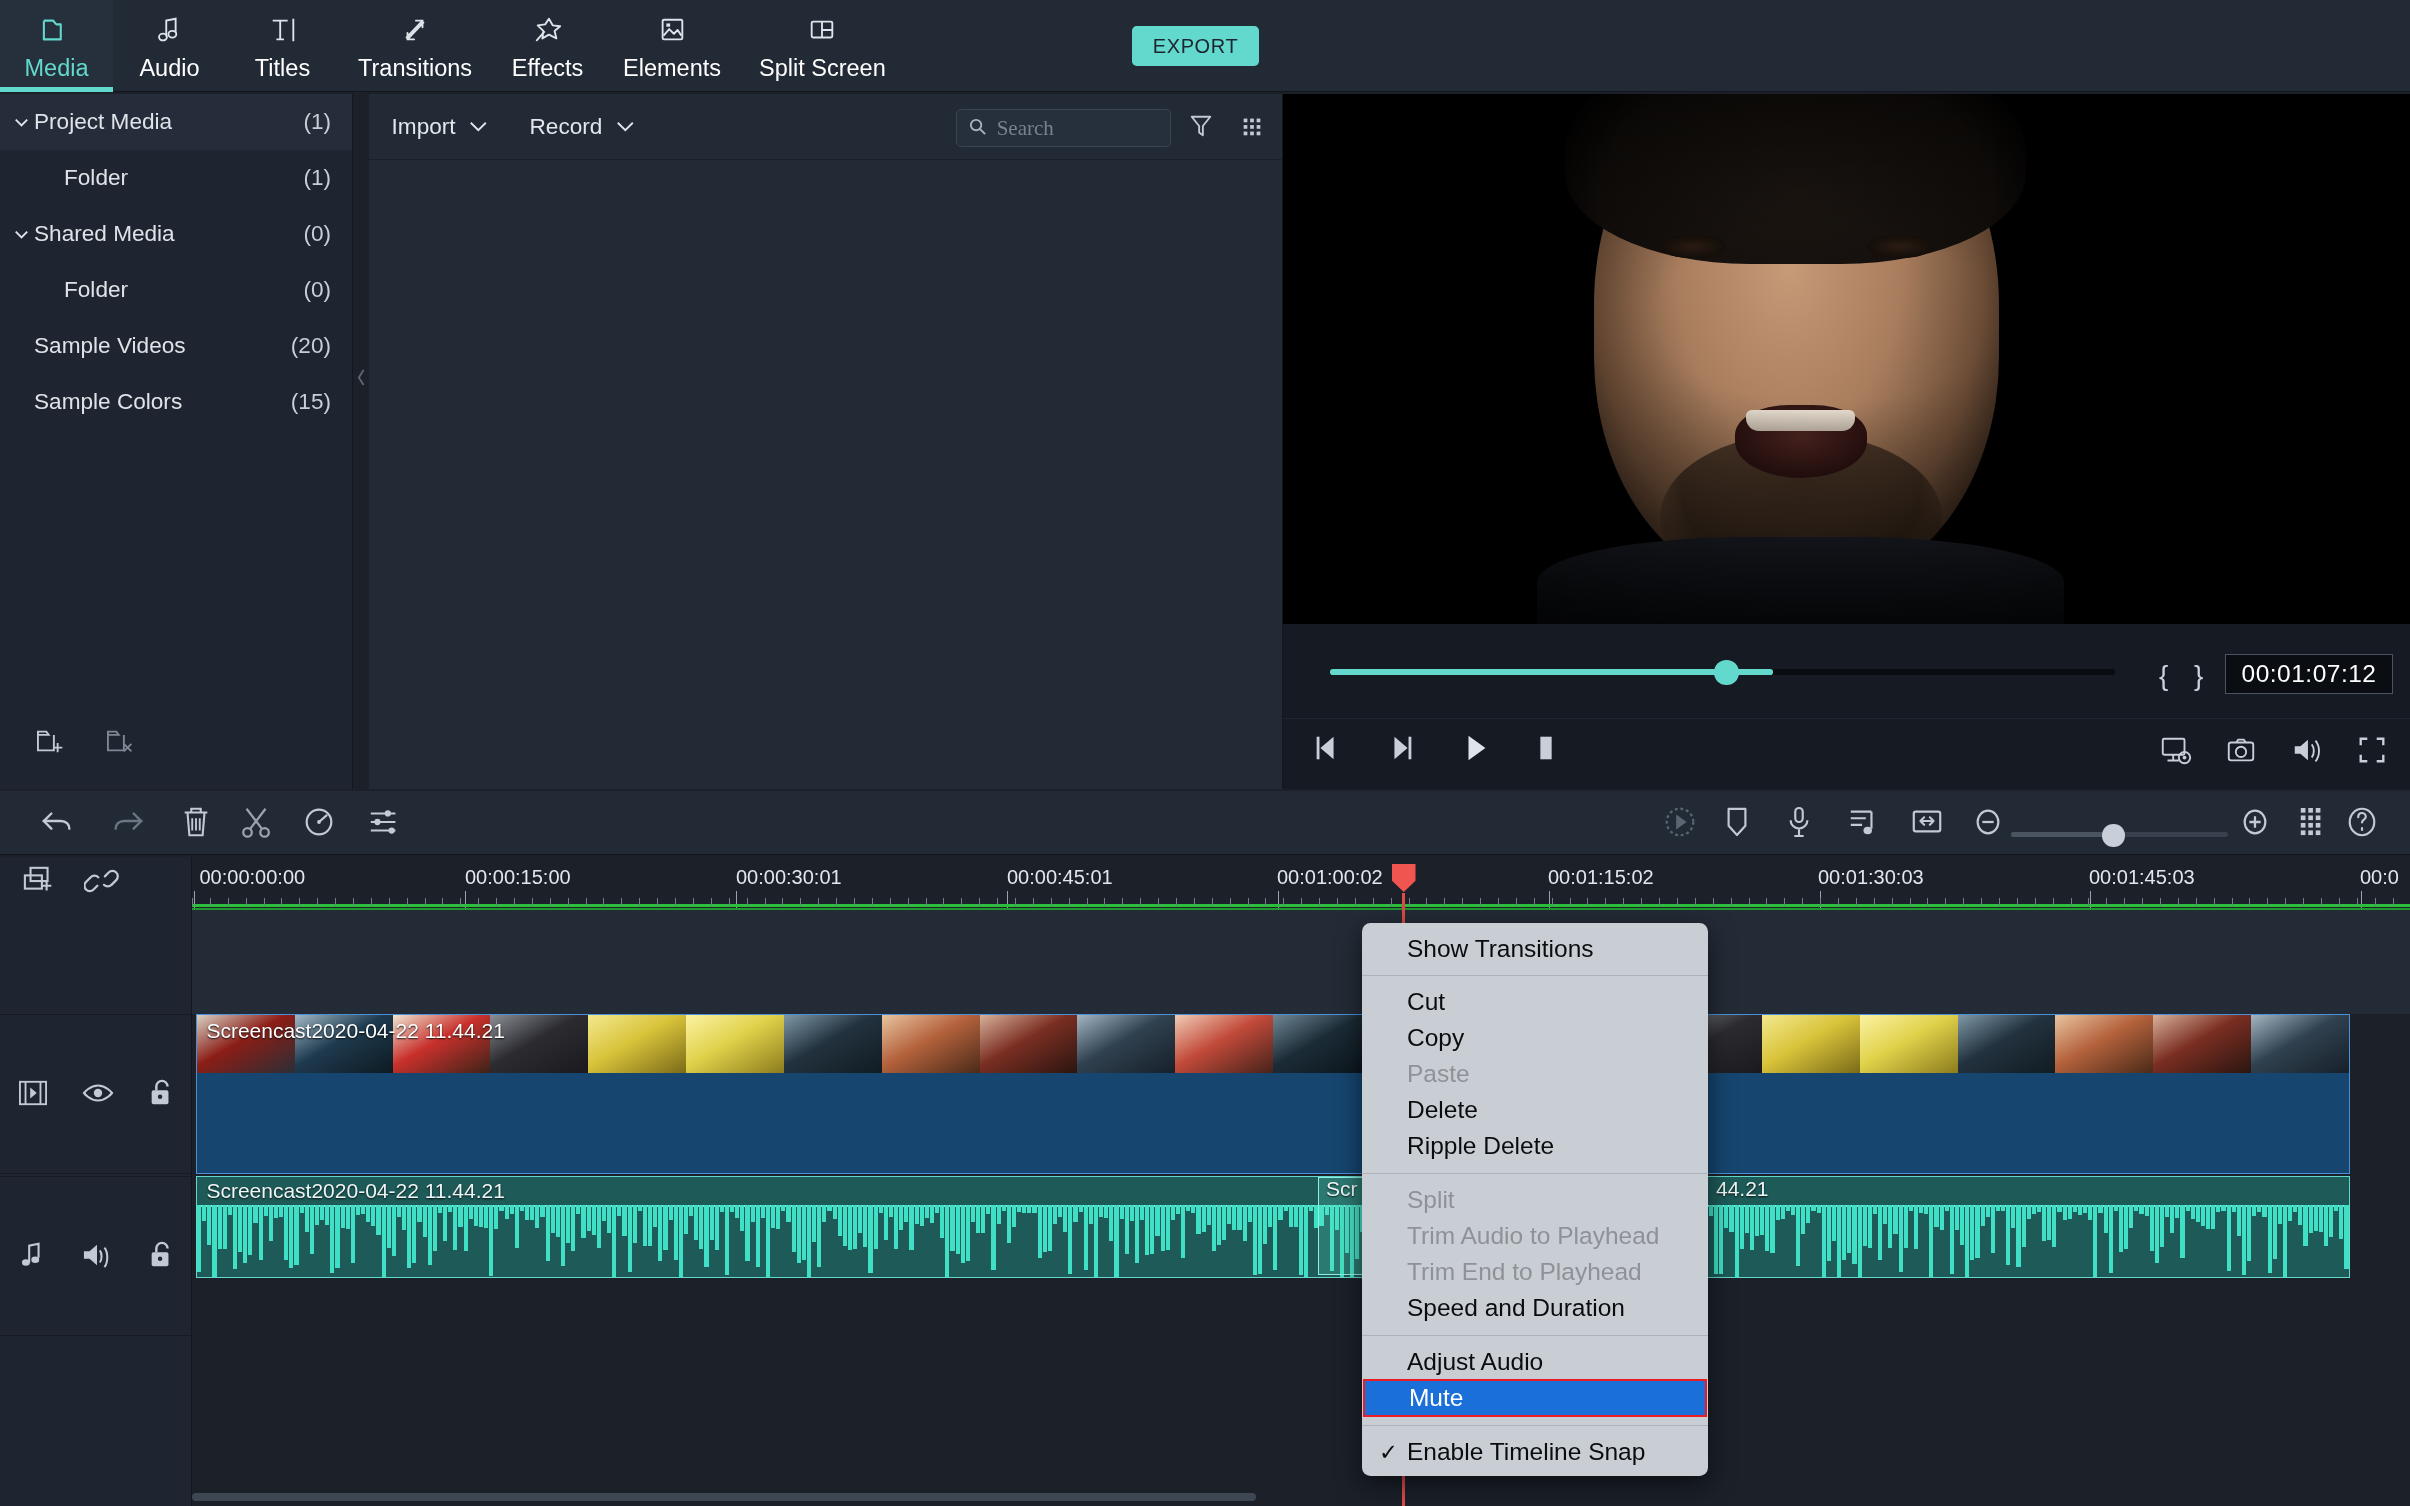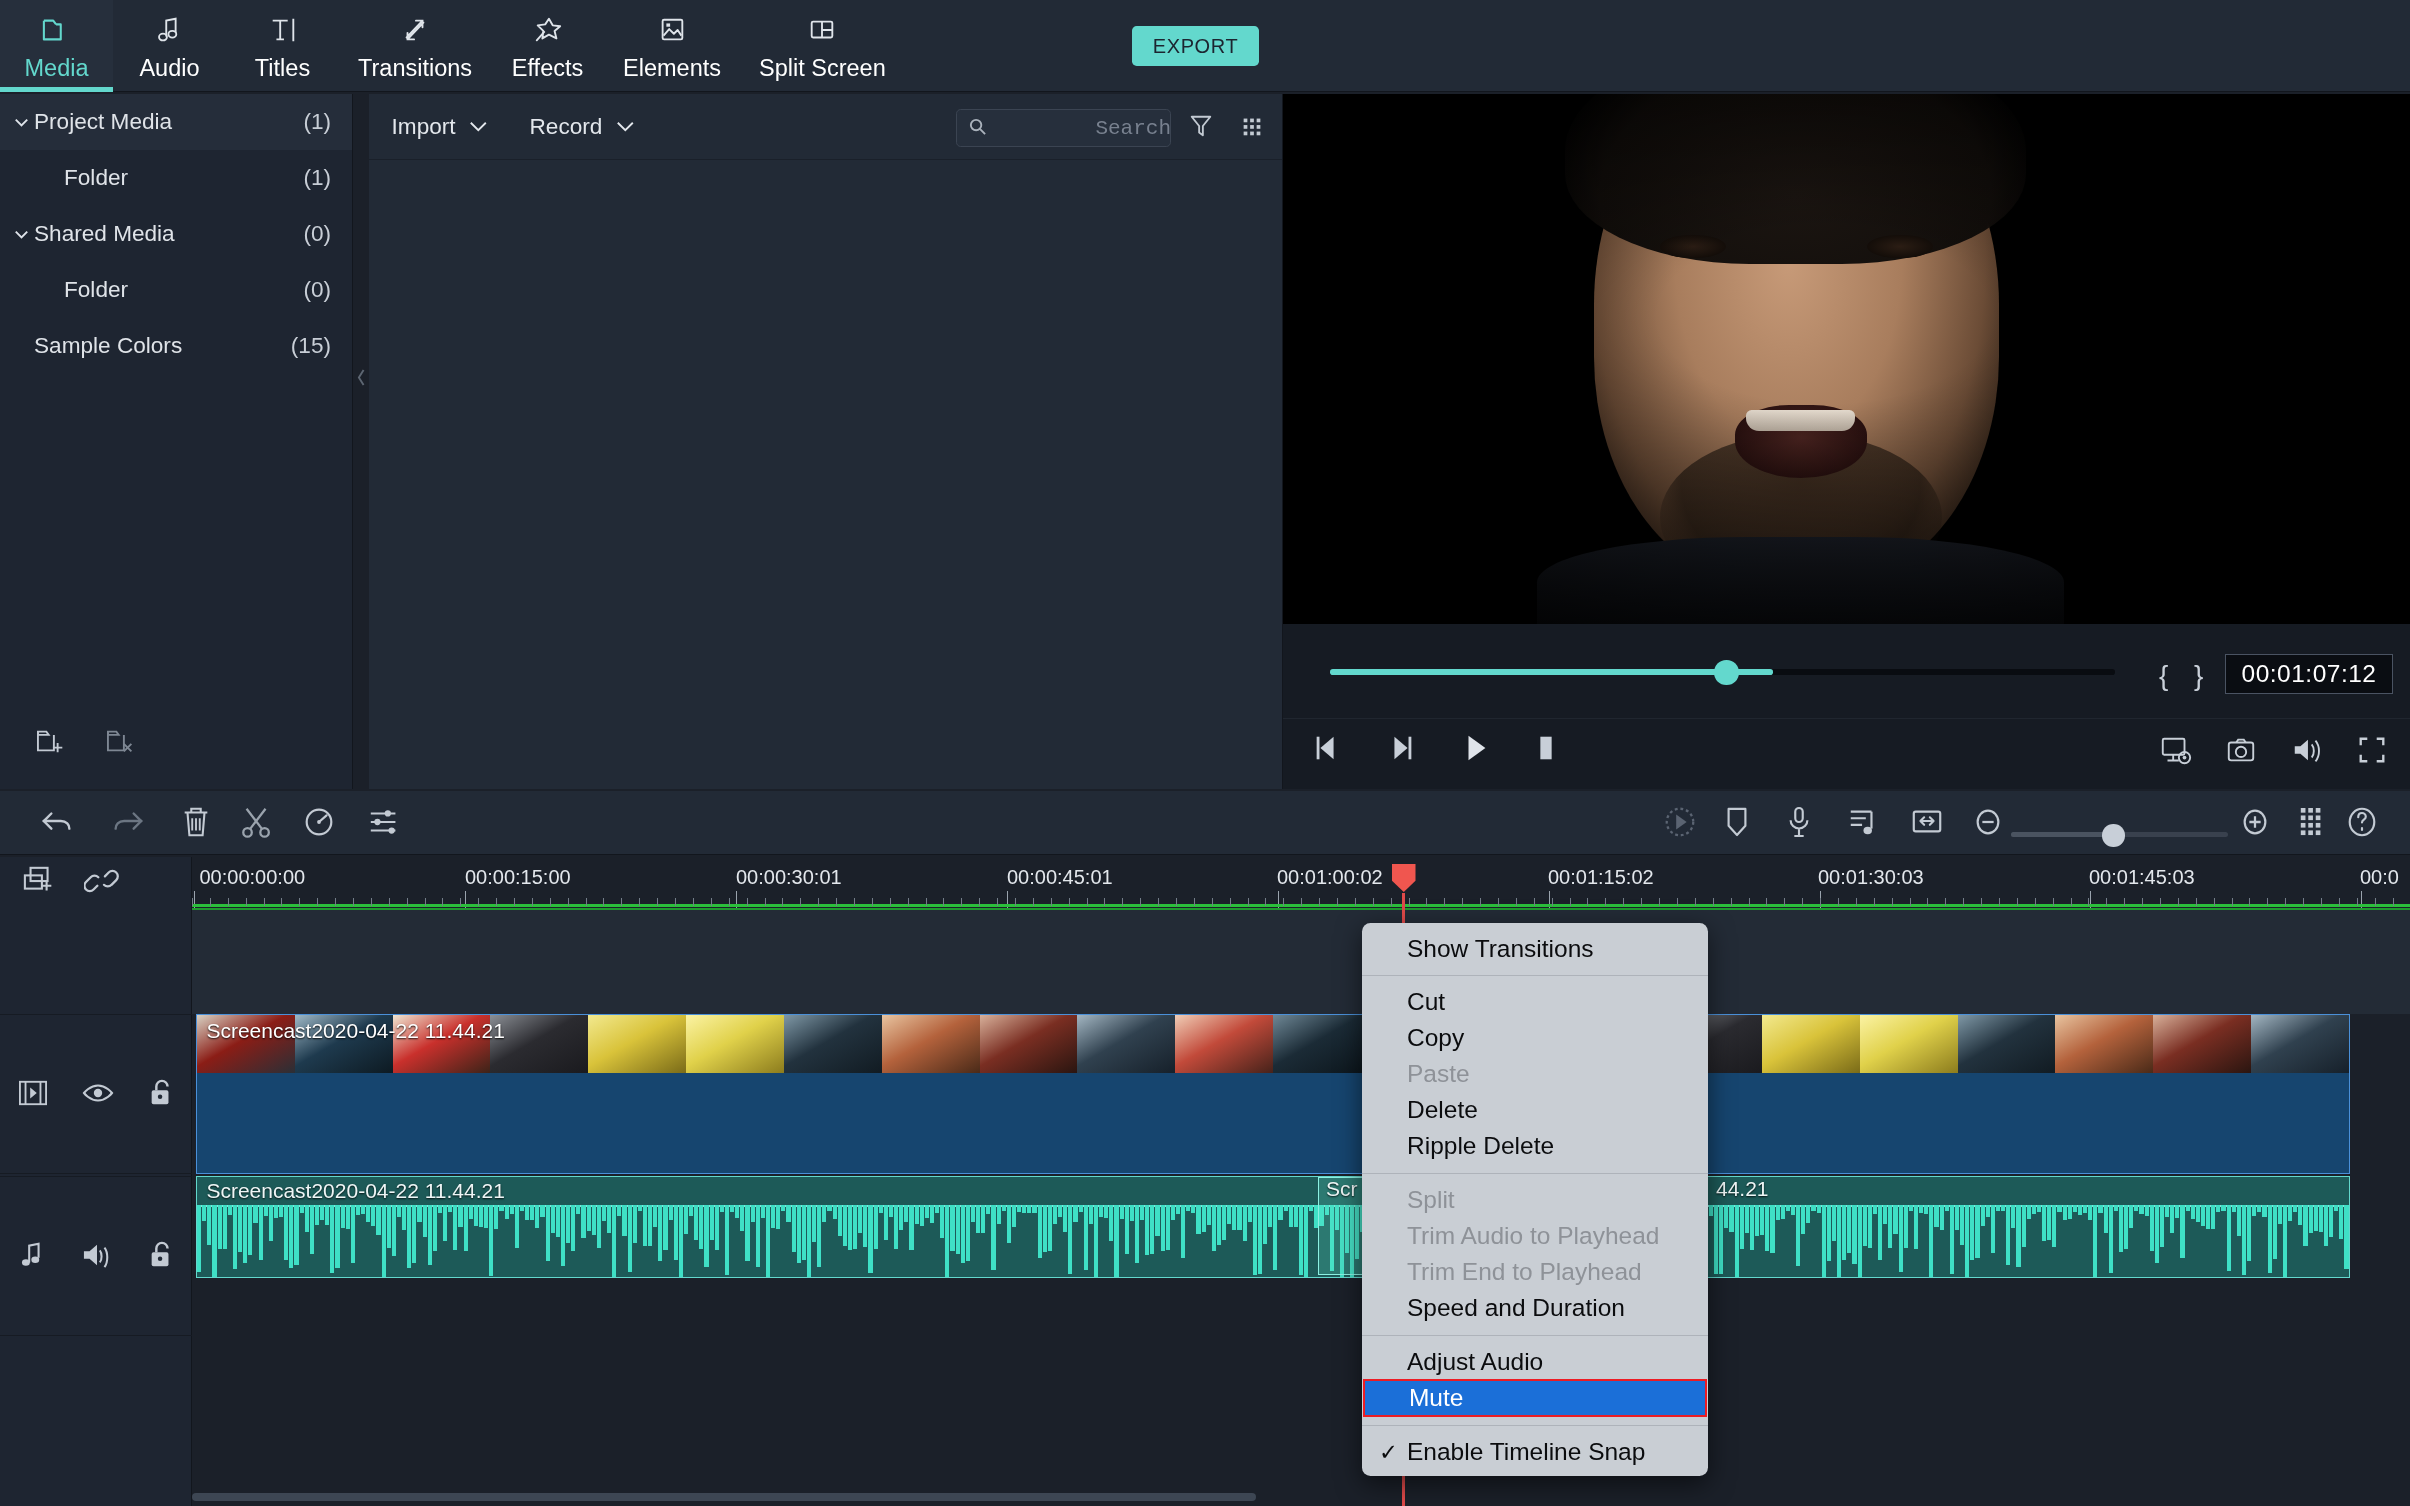--- a/index.html
+++ b/index.html
@@ -99,21 +99,21 @@
   .mt-btn + .mt-btn { margin-left: 40px; }
   .search-wrap {
     position: absolute; right: 111px; top: 15px;
     width: 215px; height: 38px;
     border: 0.9px solid #3b4452; border-radius: 4.7px;
     background: #262f3c;
     display: flex; align-items: center; gap: 9.4px; padding: 0 11.3px;
   }
   .search-wrap input {
     flex: 1; background: transparent; border: none; outline: none;
-    color: #e3e7ec; font-size: 21px; font-family: Liberation Mono, monospace; text-align: center;
+    color: #e3e7ec; font-size: 21px; font-family: Liberation Serif, serif;
   }
   .search-wrap input::placeholder { color: #78818f; }
   .mt-ico { position: absolute; top: 17px; cursor: pointer; }
   .mt-ico.filter { right: 68px; }
   .mt-ico.grid { right: 17px; }
 
   .media-grid { padding: 26px 0 0 60px; display: flex; flex-wrap: wrap; gap: 28px; }
   .media-card { width: 215px; cursor: pointer; }
   .thumb {
     position: relative; width: 215px; height: 121px;
@@ -446,20 +446,24 @@
       </span>
       <span class="s-label">Shared Media</span>
       <span class="s-count">(0)</span>
     </div>
 
     <div class="side-item lvl1">
       <span class="s-label">Folder</span>
       <span class="s-count">(0)</span>
     </div>
 
+    <div class="side-item lvl0b">
+      <span class="s-label">Sample Videos</span>
+      <span class="s-count">(20)</span>
+    </div>
 
     <div class="side-item lvl0b">
       <span class="s-label">Sample Colors</span>
       <span class="s-count">(15)</span>
     </div>
 
     <div class="side-footer">
       <span class="fi">
         <svg width="36" height="30" viewBox="0 0 38 32">
             <path d="M4 6h9l2.5 3.5H4z" fill="none" stroke="#c3cad3" stroke-width="2"></path>

